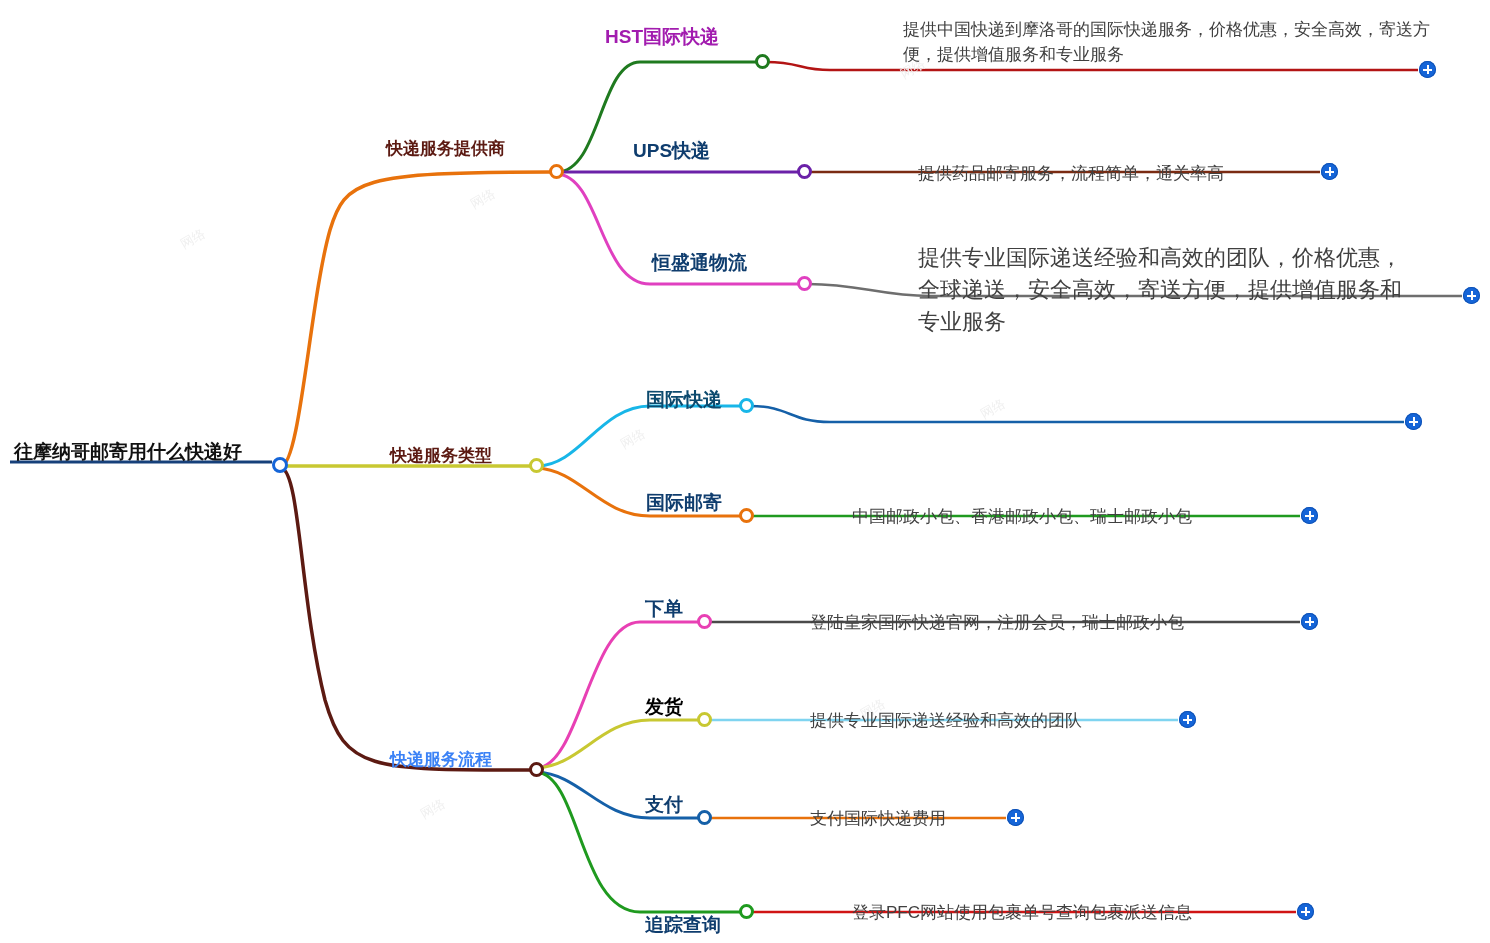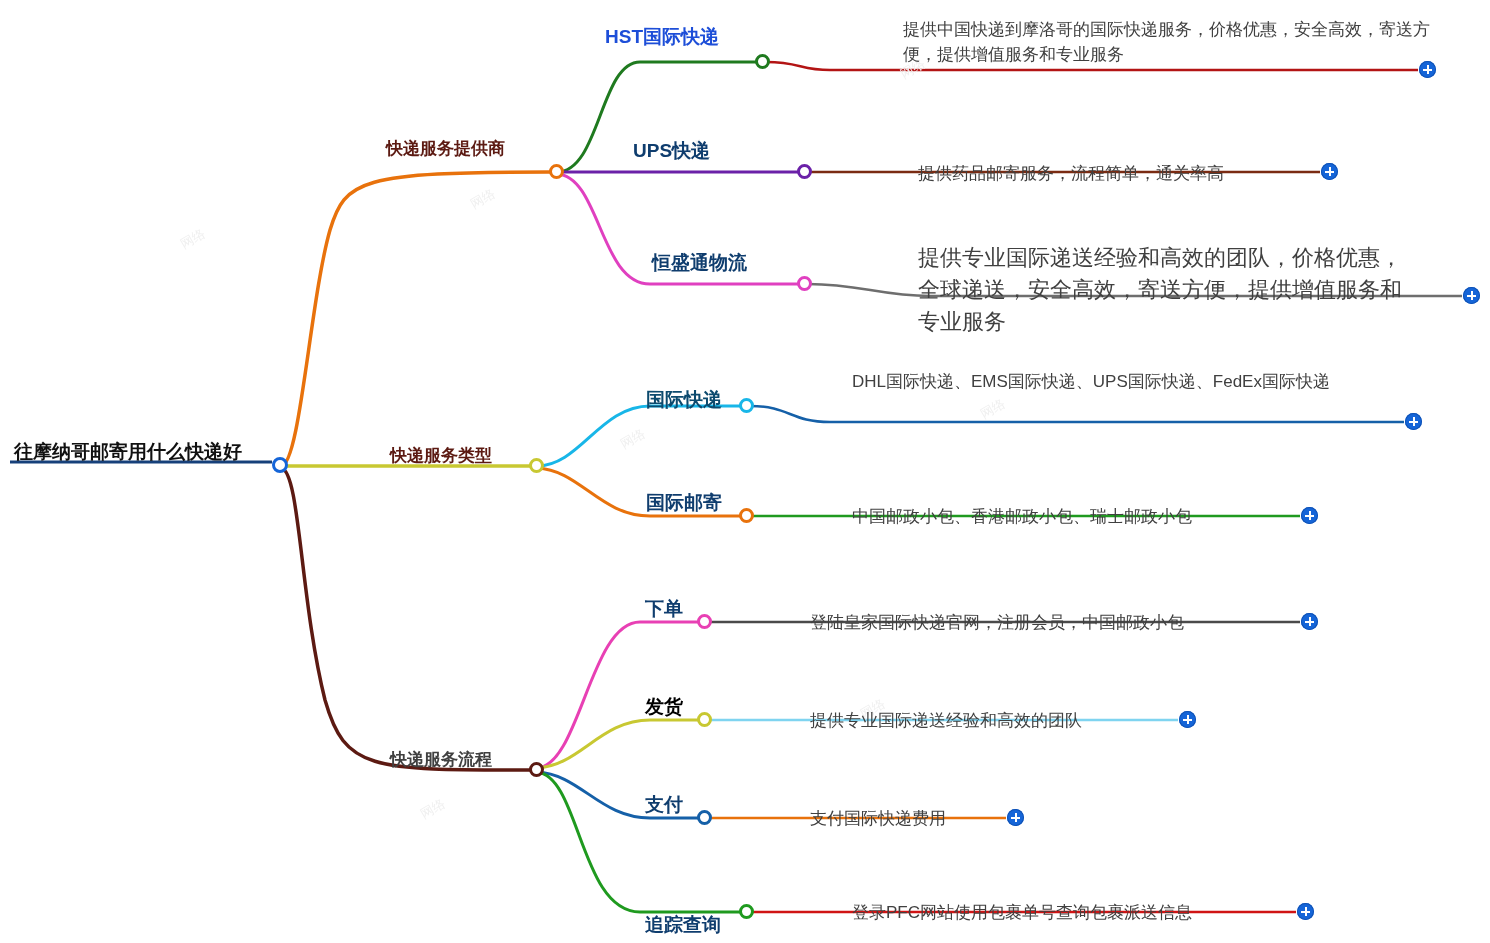--- a/index.html
+++ b/index.html
@@ -142,54 +142,53 @@
   <div class="wm" style="left:980px;top:400px;">网络</div>
   <div class="wm" style="left:860px;top:700px;">网络</div>
   <div class="wm" style="left:420px;top:800px;">网络</div>
 
   <div class="node-label root-label">往摩纳哥邮寄用什么快递好</div>
   <div class="dot" style="left:272px;top:457px;width:16px;height:16px;border:3px solid #1565d8;"></div>
 
   <div class="node-label branch-label" style="left:386px;top:138px;color:#5c1a12;">快递服务提供商</div>
   <div class="dot" style="left:549px;top:164px;width:15px;height:15px;border:3px solid #e8720c;"></div>
 
-  <div class="node-label sub-label" style="left:605px;top:25px;color:#1d4ed8;">HST国际快递</div>
+  <div class="node-label sub-label" style="left:605px;top:25px;color:#a21caf;">HST国际快递</div>
   <div class="dot" style="left:755px;top:54px;width:15px;height:15px;border:3px solid #1f7a1f;"></div>
   <div class="leaf-text" style="left:876px;top:18px;width:540px;font-size:17px;margin-left:27px;">提供中国快递到摩洛哥的国际快递服务，价格优惠，安全高效，寄送方便，提供增值服务和专业服务</div>
   <div class="plus" style="left:1419px;top:61px;"></div>
 
   <div class="node-label sub-label" style="left:633px;top:139px;color:#0f3d6e;">UPS快递</div>
   <div class="dot" style="left:797px;top:164px;width:15px;height:15px;border:3px solid #6b21a8;"></div>
   <div class="leaf-text" style="left:918px;top:162px;width:400px;font-size:17px;">提供药品邮寄服务，流程简单，通关率高</div>
   <div class="plus" style="left:1321px;top:163px;"></div>
 
   <div class="node-label sub-label" style="left:652px;top:251px;color:#0f3d6e;">恒盛通物流</div>
   <div class="dot" style="left:797px;top:276px;width:15px;height:15px;border:3px solid #e040c0;"></div>
   <div class="leaf-text" style="left:918px;top:242px;width:500px;font-size:22px;">提供专业国际递送经验和高效的团队，价格优惠，全球递送，安全高效，寄送方便，提供增值服务和专业服务</div>
   <div class="plus" style="left:1463px;top:287px;"></div>
 
   <div class="node-label branch-label" style="left:390px;top:445px;color:#5c1a12;">快递服务类型</div>
   <div class="dot" style="left:529px;top:458px;width:15px;height:15px;border:3px solid #c8c832;"></div>
 
   <div class="node-label sub-label" style="left:646px;top:388px;color:#0c4a6e;">国际快递</div>
   <div class="dot" style="left:739px;top:398px;width:15px;height:15px;border:3px solid #18b6e8;"></div>
-  <div class="leaf-text" style="left:852px;top:370px;width:530px;font-size:17px;">DHL国际快递、EMS国际快递、UPS国际快递、FedEx国际快递</div>
   <div class="plus" style="left:1405px;top:413px;"></div>
 
   <div class="node-label sub-label" style="left:646px;top:491px;color:#0f3d6e;">国际邮寄</div>
   <div class="dot" style="left:739px;top:508px;width:15px;height:15px;border:3px solid #e8720c;"></div>
   <div class="leaf-text" style="left:852px;top:505px;width:470px;font-size:17px;">中国邮政小包、香港邮政小包、瑞士邮政小包</div>
   <div class="plus" style="left:1301px;top:507px;"></div>
 
-  <div class="node-label branch-label" style="left:390px;top:749px;color:#404040;font-family:Liberation Serif, serif;">快递服务流程</div>
+  <div class="node-label branch-label" style="left:390px;top:749px;color:#3b82f6;font-family:Liberation Serif, serif;">快递服务流程</div>
   <div class="dot" style="left:529px;top:762px;width:15px;height:15px;border:3px solid #5c1a12;"></div>
 
   <div class="node-label sub-label" style="left:645px;top:597px;color:#0f3d6e;">下单</div>
   <div class="dot" style="left:697px;top:614px;width:15px;height:15px;border:3px solid #e840b4;"></div>
-  <div class="leaf-text" style="left:810px;top:611px;width:500px;font-size:17px;">登陆皇家国际快递官网，注册会员，中国邮政小包</div>
+  <div class="leaf-text" style="left:810px;top:611px;width:500px;font-size:17px;">登陆皇家国际快递官网，注册会员，瑞士邮政小包</div>
   <div class="plus" style="left:1301px;top:613px;"></div>
 
   <div class="node-label sub-label" style="left:645px;top:695px;color:#000000;">发货</div>
   <div class="dot" style="left:697px;top:712px;width:15px;height:15px;border:3px solid #c8c832;"></div>
   <div class="leaf-text" style="left:810px;top:709px;width:400px;font-size:17px;">提供专业国际递送经验和高效的团队</div>
   <div class="plus" style="left:1179px;top:711px;"></div>
 
   <div class="node-label sub-label" style="left:645px;top:793px;color:#0f3d6e;">支付</div>
   <div class="dot" style="left:697px;top:810px;width:15px;height:15px;border:3px solid #1560a8;"></div>
   <div class="leaf-text" style="left:810px;top:807px;width:300px;font-size:17px;">支付国际快递费用</div>

